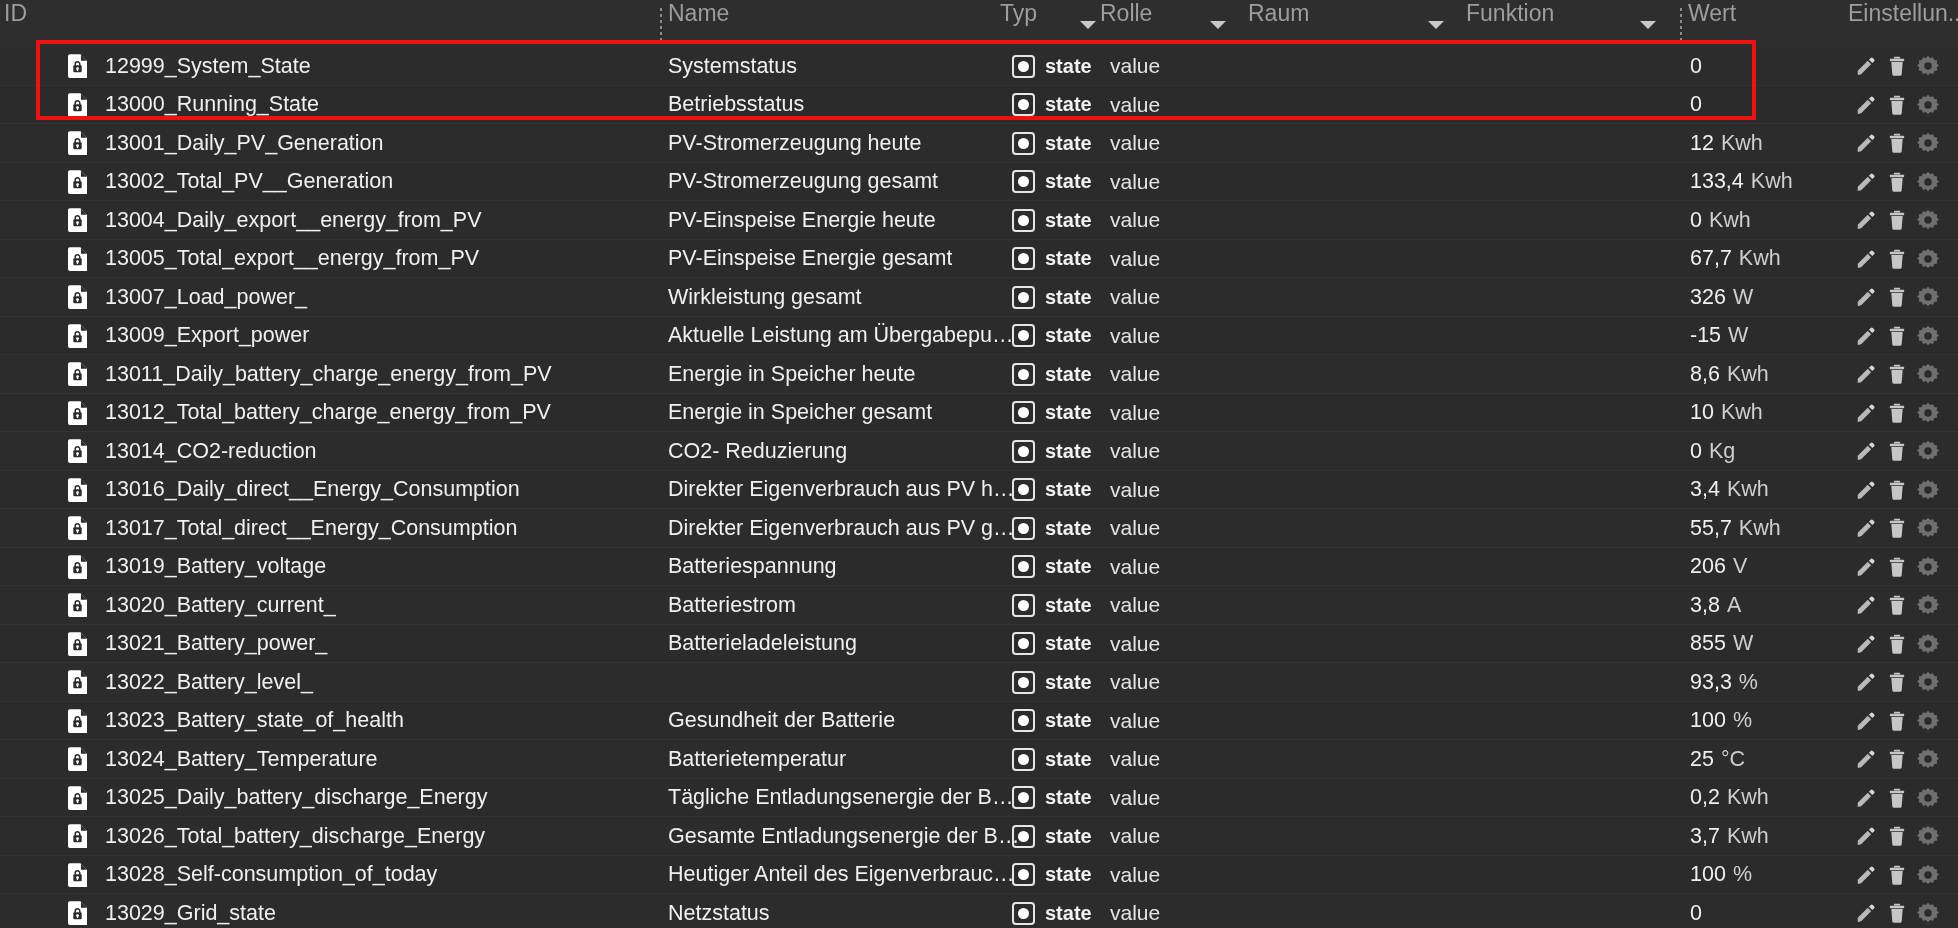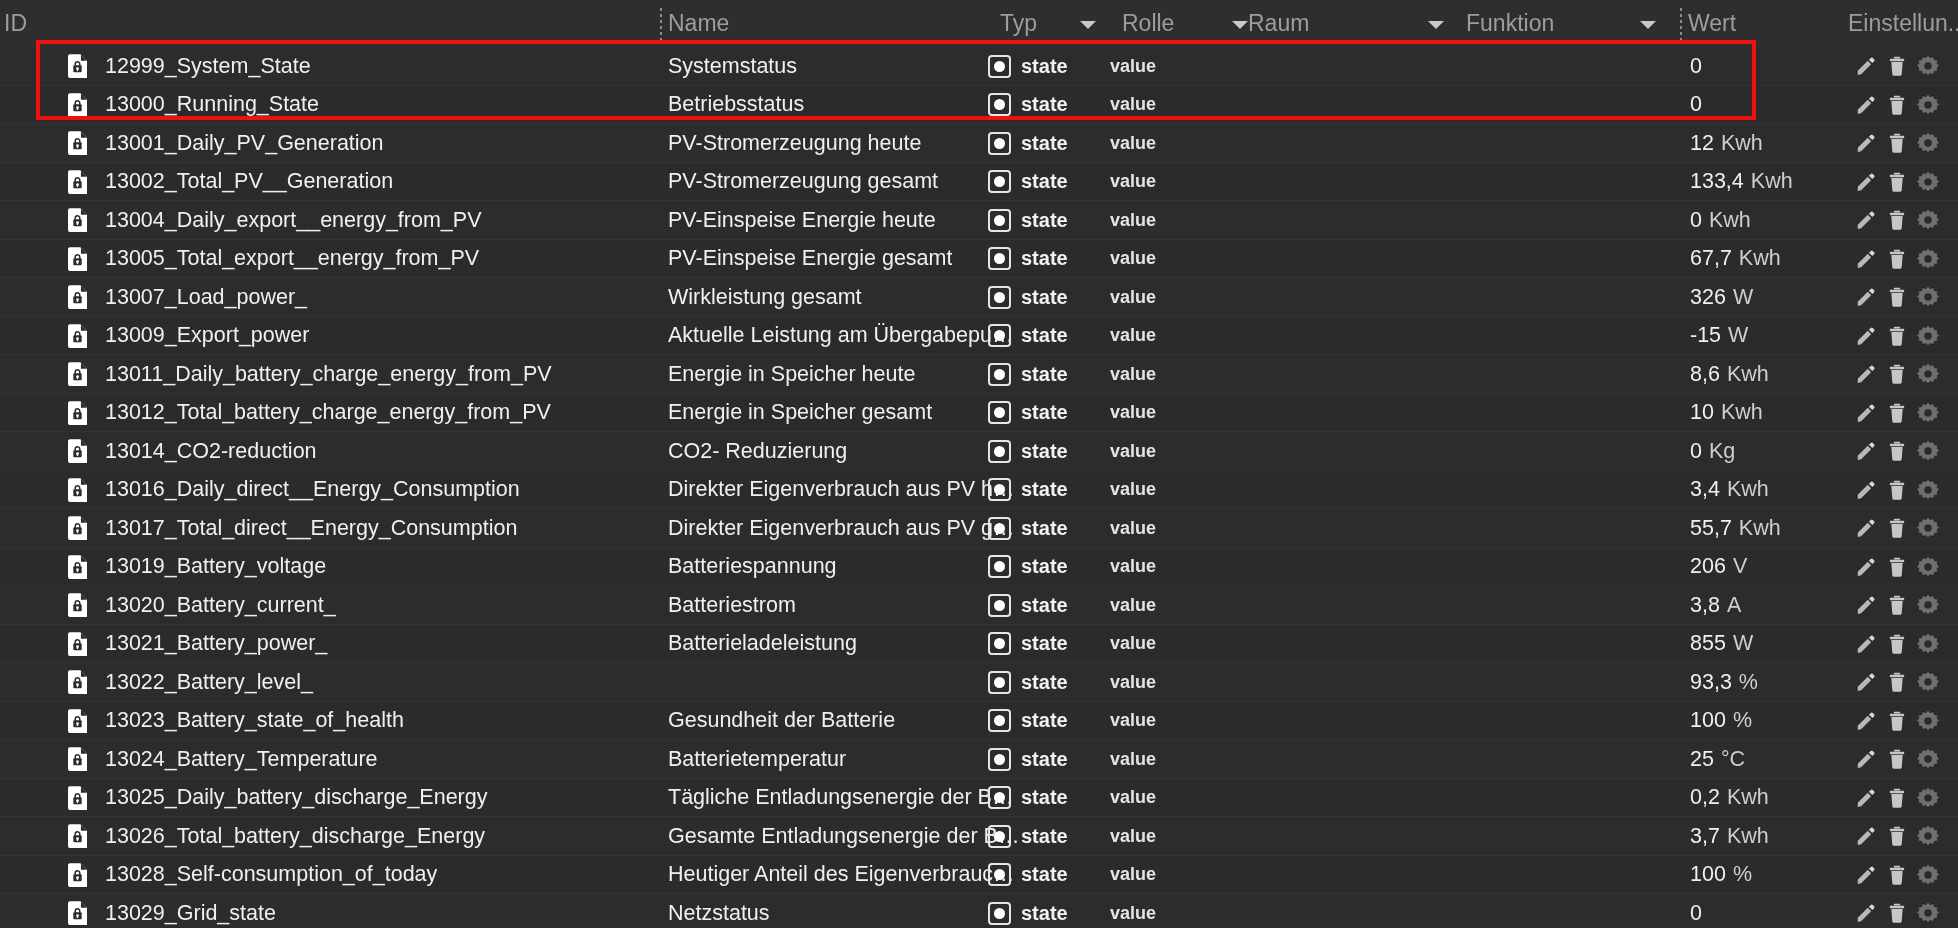--- a/index.html
+++ b/index.html
@@ -22,21 +22,20 @@
     position: relative;
     height: 47px;
     background: #2e2e2e;
     width: 1958px;
   }
   .th {
     position: absolute;
     top: 0;
     height: 47px;
     display: flex;
-    align-items: center;
     color: #9a9a9a;
     font-size: 23px;
     font-weight: 400;
     white-space: nowrap;
     overflow: hidden;
   }
   .th-label { color: #9d9d9d; }
   .th.filter::after {
     content: "";
     position: absolute;
@@ -105,42 +104,42 @@
   .c-name { left: 668px; width: 360px; color: #f0f0f0; }
   .name-text {
     overflow: hidden;
     text-overflow: ellipsis;
     white-space: nowrap;
     display: block;
     max-width: 352px;
   }
 
   
-  .c-typ { left: 988px; width: 120px; }
+  .c-typ { left: 1012px; width: 120px; }
   .state-badge {
     width: 23px; height: 23px;
     border: 2px solid #e6e6e6;
     border-radius: 4px;
     display: flex;
     align-items: center;
     justify-content: center;
     margin-right: 10px;
     flex: 0 0 auto;
   }
   .state-badge i {
     width: 11px; height: 11px;
     background: #ffffff;
     border-radius: 50%;
     display: block;
   }
   .typ-text { color: #f2f2f2; font-size: 20px; font-weight: 600; }
 
   
   .c-rolle { left: 1110px; width: 170px; }
-  .rolle-text { color: #e4e4e4; font-size: 18px; font-weight: 700; }
+  .rolle-text { color: #e4e4e4; font-size: 21px; font-weight: 400; }
 
   
   .c-raum { left: 1258px; width: 190px; }
   .c-funktion { left: 1468px; width: 200px; }
 
   
   .c-wert { left: 1690px; width: 190px; }
   .wert-num { color: #f0f0f0; font-size: 21.5px; }
   .wert-unit { color: #cfcfcf; font-size: 21.5px; margin-left: 7px; }
 
@@ -177,21 +176,21 @@
     <div class="vdiv" style="left:660px;"></div>
     <div class="th" style="left:668px; width:330px;">
       <span class="th-label">Name</span>
     </div>
 
     <div class="th filter" style="left:1000px; width:118px;">
       <span class="th-label">Typ</span>
       <span class="caret"></span>
     </div>
 
-    <div class="th filter" style="left:1100px; width:148px;margin-left:22px;">
+    <div class="th filter" style="left:1100px; width:148px;">
       <span class="th-label">Rolle</span>
       <span class="caret"></span>
     </div>
 
     <div class="th filter" style="left:1466px; width:212px;">
       <span class="th-label">Funktion</span>
       <span class="caret"></span>
     </div>
 
     <div class="th filter" style="left:1248px; width:218px;">

